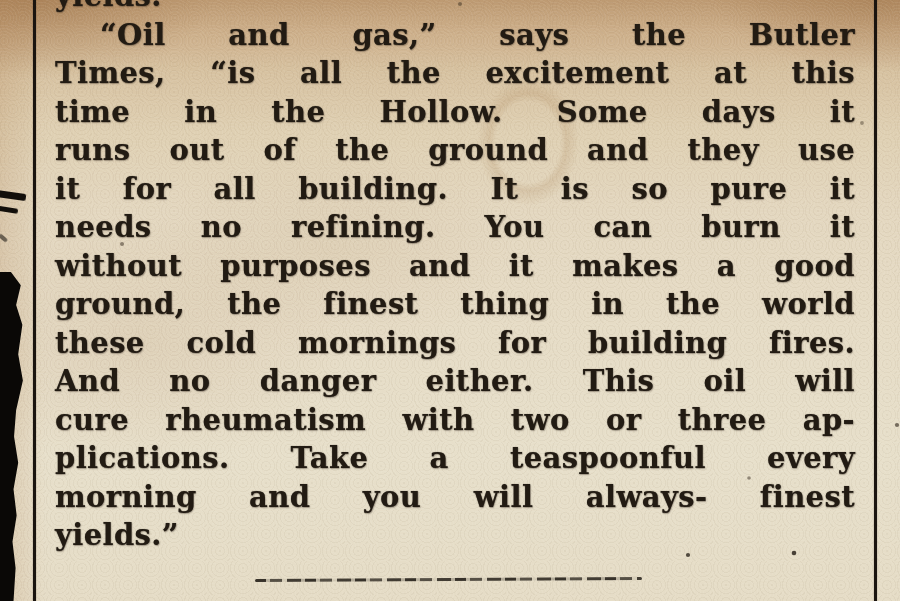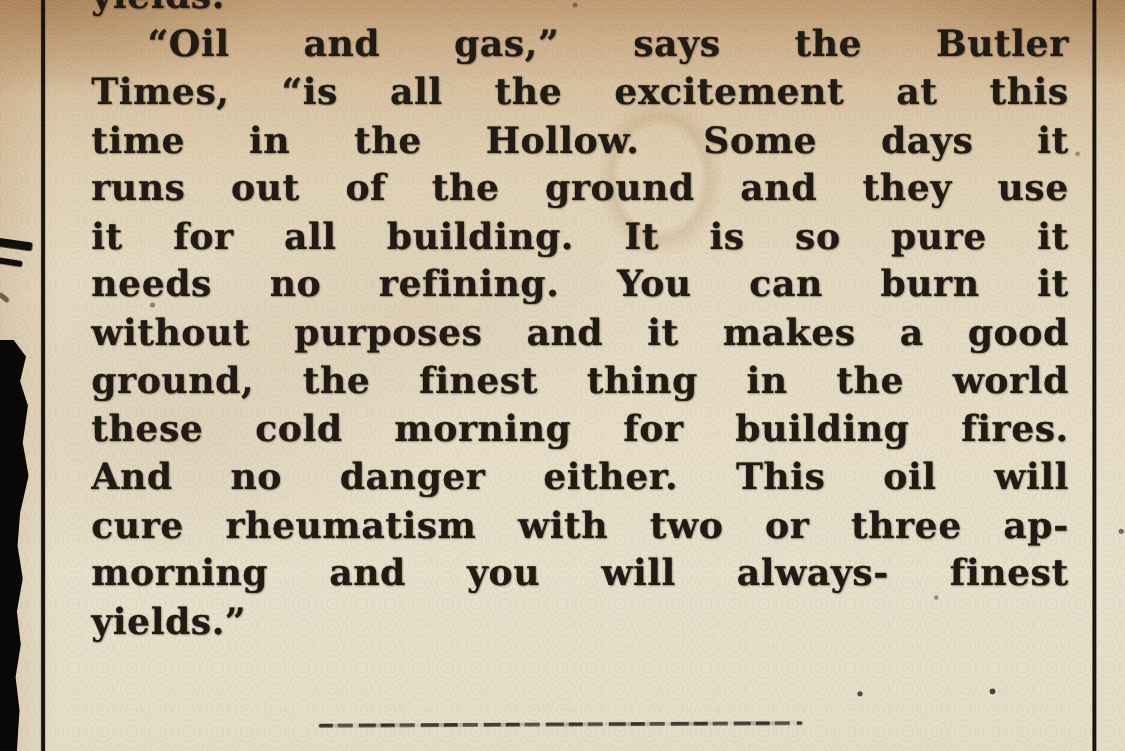--- a/index.html
+++ b/index.html
@@ -62,21 +62,21 @@
   }
 
   
   .text-block {
     position: absolute; left: 55px; top: -23px; width: 800px; height: 580px;
     font-size: 29px; font-weight: 700; letter-spacing: 0.4px; word-spacing: 1.5px;
     color: #221b13;
     filter: blur(0.35px);
     text-shadow: 0 0 1px rgba(33,26,18,0.6), 0.6px 0.9px 1.4px rgba(40,30,20,0.35);
   }
-  .line { height: 38.5px; line-height: 38.5px; white-space: nowrap; text-align: justify; margin-left: 18px; }
+  .line { height: 38.5px; line-height: 38.5px; white-space: nowrap; text-align: justify; }
   .line.just   { text-align-last: justify; white-space: normal; }
   .line.left   { text-align-last: left; }
   .line.indent { padding-left: 45px; }
 
   
   .divider {
     position: absolute; left: 255px; top: 578px; width: 387px; height: 3px;
     transform: rotate(-0.3deg); border-radius: 2px;
     background: repeating-linear-gradient(90deg,
       rgba(25,20,14,0.85) 0 11px, rgba(25,20,14,0.2) 11px 15px,
@@ -103,20 +103,21 @@
 <div class="text-block">
   <div class="line left">yields.</div>
   <div class="line just indent">“Oil and gas,” says the Butler</div>
   <div class="line just">Times, “is all the excitement at this</div>
   <div class="line just">time in the Hollow. Some days it</div>
   <div class="line just">runs out of the ground and they use</div>
   <div class="line just">it for all building. It is so pure it</div>
   <div class="line just">needs no refining. You can burn it</div>
   <div class="line just">without purposes and it makes a good</div>
   <div class="line just">ground, the finest thing in the world</div>
-  <div class="line just">these cold morning for building fires.</div>
+  <div class="line just">these cold mornings for building fires.</div>
   <div class="line just">And no danger either. This oil will</div>
   <div class="line just">cure rheumatism with two or three ap-</div>
+  <div class="line just">plications. Take a teaspoonful every</div>
   <div class="line just">morning and you will always- finest</div>
   <div class="line left">yields.”</div>
 </div>
 
 <div class="divider"></div>
 
 </body></html>

